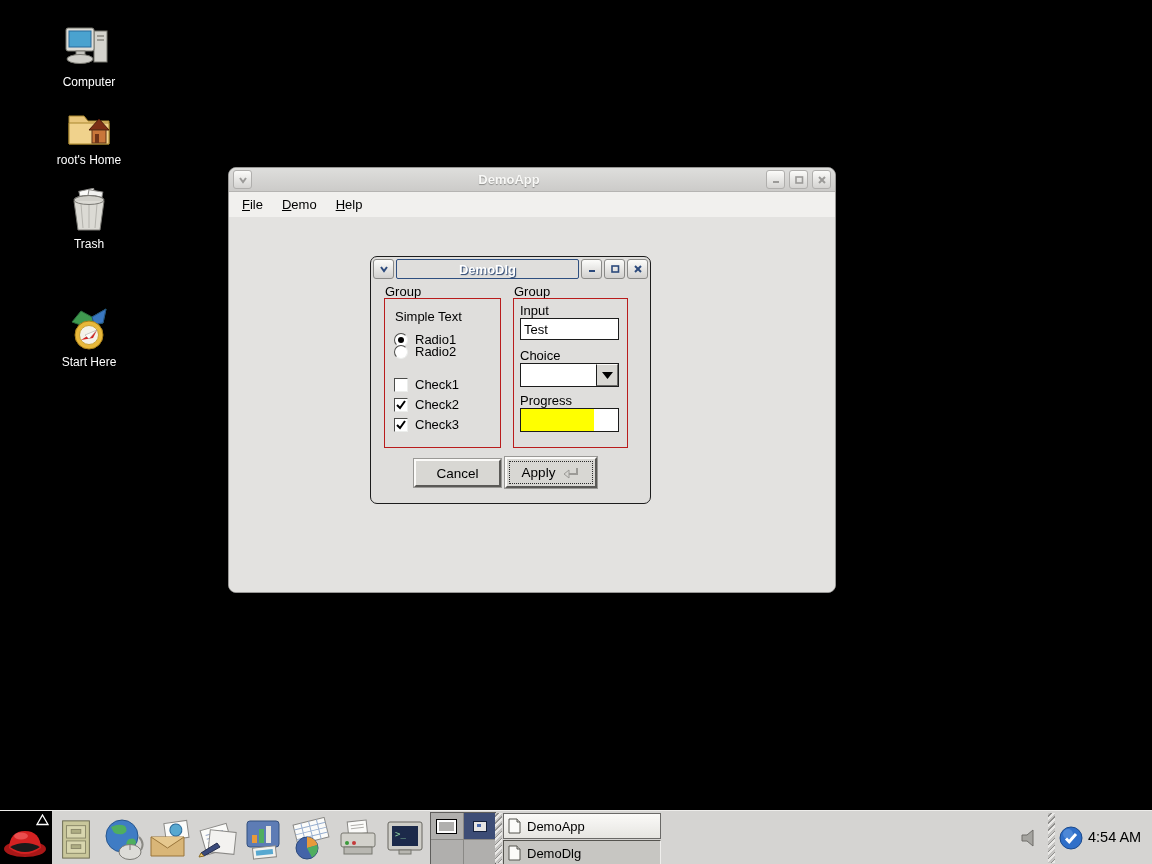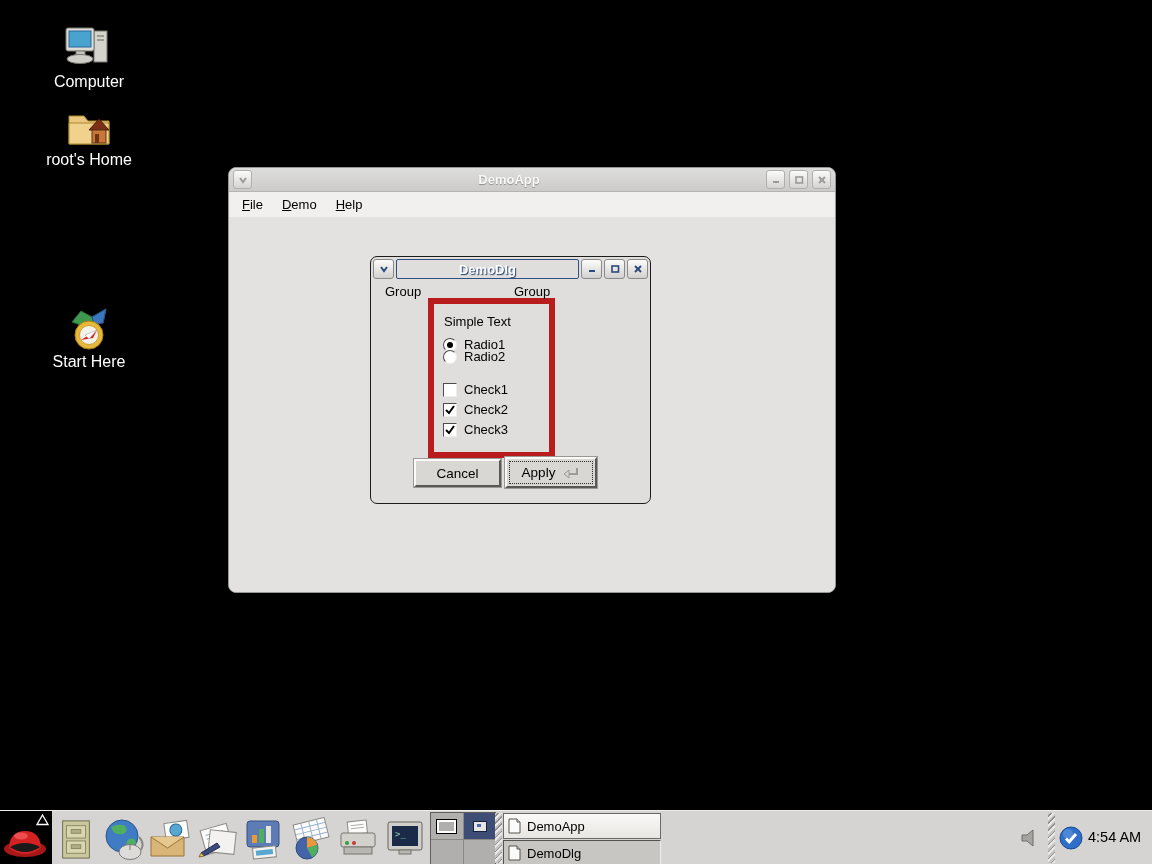--- a/index.html
+++ b/index.html
@@ -1,20 +1,20 @@
 <!DOCTYPE html>
 <html><head>
 <meta charset="utf-8">
 <style>
   html,body{margin:0;padding:0;background:#333;}
   .screen{position:relative;width:1152px;height:864px;background:#000;overflow:hidden;
           font-family:"Liberation Sans",sans-serif;font-size:13px;color:#000;}
 
   
-  .dicon{position:absolute;width:120px;text-align:center;color:#fff;font-size:16px;cursor:default;}
+  .dicon{position:absolute;width:120px;text-align:center;color:#fff;font-size:12px;cursor:default;}
   .dicon .ic{display:block;margin:0 auto 3px auto;}
   .dicon .dlabel{display:block;line-height:14px;}
 
   
   .app-window{position:absolute;left:228px;top:167px;width:606px;height:424px;
               background:#e3e2e0;border:1px solid #989795;border-radius:8px;z-index:2;}
   .app-titlebar{position:relative;height:23px;background:linear-gradient(180deg,#dededc,#cccbc9);
                 border-bottom:1px solid #b5b4b2;border-radius:7px 7px 0 0;display:flex;align-items:center;}
   .app-title{flex:1;text-align:center;font-weight:bold;color:#f8f8f6;text-shadow:0 1px 1px #8a8a88;}
   .tb-btn{width:17px;height:17px;margin:0 2px;border:1px solid #b0afad;border-radius:3px;
@@ -32,21 +32,21 @@
            background:linear-gradient(180deg,#fcfcfa,#d2d1cf);display:flex;align-items:center;justify-content:center;flex:0 0 auto;}
   .dlg-titlebar{flex:1;border:1px solid #2e4f80;border-radius:2px;position:relative;
       background:
         repeating-linear-gradient(45deg, rgba(255,255,255,0.28) 0 2px, rgba(255,255,255,0) 2px 7px),
         linear-gradient(180deg,#60 0%,#44639c 100%),
         linear-gradient(180deg,#5e7db6,#3c5a92);
       display:flex;align-items:center;justify-content:center;}
   .dlg-title{font-weight:bold;color:#ffffff;text-shadow:1px 1px 1px #24406c;font-size:13px;}
 
   .glabel{position:absolute;font-size:13px;}
-  .groupbox{position:absolute;border:6px solid #b91c1c;margin-left:44px;}
+  .groupbox{position:absolute;border:1px solid #b91c1c;}
   .ctl-row{position:absolute;display:flex;align-items:center;gap:7px;}
   .radio{width:12px;height:12px;border-radius:50%;background:#fff;border:1px solid;
          border-color:#4c4c4a #eceeec #eceeec #4c4c4a;position:relative;flex:0 0 auto;}
   .radio .dot{display:none;}
   .radio.selected .dot{display:block;position:absolute;left:3px;top:3px;width:6px;height:6px;border-radius:50%;background:#000;}
   .checkbox{width:12px;height:12px;background:#fff;border:1px solid;
             border-color:#4c4c4a #eceeec #eceeec #4c4c4a;position:relative;flex:0 0 auto;}
   .checkbox svg{display:none;position:absolute;left:0px;top:0px;}
   .checkbox.checked svg{display:block;}
 
@@ -109,20 +109,35 @@
     <svg class="ic" width="50" height="46" viewBox="0 0 50 46">
       <path d="M5 12 h15 l4 5 h21 v23 h-40 z" fill="#e9c77c" stroke="#a8862f"></path>
       <path d="M5 19 h40 v21 h-40 z" fill="#f0d28c" stroke="#a8862f"></path>
       <polygon points="25,26 35,15 45,26" fill="#7c2f16" stroke="#4c1a0a"></polygon>
       <rect x="28" y="26" width="14" height="13" fill="#c8763a" stroke="#5c3316"></rect>
       <rect x="31" y="30" width="4" height="9" fill="#6e3418"></rect>
     </svg>
     <span class="dlabel">root's Home</span>
   </div>
 
+  <div class="dicon" style="left:29px;top:188px;">
+    <svg class="ic" width="46" height="46" viewBox="0 0 46 46">
+      <g transform="rotate(-12 20 8)">
+          <rect x="14" y="2" width="15" height="10" fill="#fbfbf9" stroke="#8a8986"></rect>
+        </g>
+      <g transform="rotate(10 30 8)">
+          <rect x="22" y="3" width="14" height="9" fill="#f1f1ef" stroke="#8a8986"></rect>
+        </g>
+      <ellipse cx="23" cy="12" rx="15" ry="4.5" fill="#cfcec8" stroke="#7a7974"></ellipse>
+      <path d="M8 13 L12 42 H34 L38 13" fill="#dbdad4" stroke="#7a7974"></path>
+      <path d="M15 16 L17 40 M23 16 L23 40 M31 16 L29 40" stroke="#b5b4ae" fill="none"></path>
+      <ellipse cx="23" cy="12" rx="15" ry="4.5" fill="none" stroke="#7a7974"></ellipse>
+    </svg>
+    <span class="dlabel">Trash</span>
+  </div>
 
   <div class="dicon" style="left:29px;top:306px;">
     <svg class="ic" width="50" height="46" viewBox="0 0 50 46">
       <polygon points="8,16 17,5 28,11 42,3 39,17 22,21" fill="#3f9a4f" stroke="#2a6a3a"></polygon>
       <polygon points="28,11 42,3 39,17 30,18" fill="#3a78c0" stroke="#234f86"></polygon>
       <circle cx="25" cy="29" r="14" fill="#e8b83a" stroke="#a87f18"></circle>
       <circle cx="25" cy="29" r="9.5" fill="#f4f2ea" stroke="#c9a23a"></circle>
       <polygon points="17,34 33,24 29,32" fill="#d42222"></polygon>
       <polygon points="33,24 21,29 25,33" fill="#fbfbf9" stroke="#999" stroke-width="0.5"></polygon>
     </svg>
@@ -224,20 +239,39 @@
         <span class="checkbox checked">
           <svg width="12" height="12" viewBox="0 0 12 12" fill="none" stroke="#000" stroke-width="2">
               <polyline points="2,6 5,9 10,2"></polyline>
             </svg>
         </span>
         <span>Check3</span>
       </div>
     </div>
 
     <span class="glabel" style="left:143px;top:27px;">Group</span>
+    <div class="groupbox" style="left:142px;top:41px;width:113px;height:148px;">
+      <span class="glabel" style="left:6px;top:4px;">Input</span>
+      <input class="tfield" style="left: 6px; top: 19px; width: 91px; height: 20px;" value="Test">
+
+      <span class="glabel" style="left:6px;top:49px;">Choice</span>
+      <div class="combo" style="left:6px;top:64px;width:97px;height:22px;">
+        <span class="cval"></span>
+        <span class="cbtn">
+          <svg width="11" height="8" viewBox="0 0 11 8">
+              <polygon points="0,1 11,1 5.5,8" fill="#000"></polygon>
+            </svg>
+        </span>
+      </div>
+
+      <span class="glabel" style="left:6px;top:94px;">Progress</span>
+      <div class="progress" style="left:6px;top:109px;width:97px;height:22px;">
+        <div class="pfill" style="width: 75%;"></div>
+      </div>
+    </div>
 
     <div class="qbtn" style="left:43px;top:202px;width:83px;height:24px;text-align:right;">
       <span>Cancel</span>
     </div>
     <div class="qbtn" style="left:134px;top:200px;width:88px;height:27px;">
       <span>Apply</span>
       <svg width="18" height="14" viewBox="0 0 18 14">
         <path d="M15 2 v6 H7" fill="none" stroke="#9c9b97" stroke-width="2"></path>
         <polygon points="7,4 7,12 2,8" fill="#d6d5d1" stroke="#9c9b97"></polygon>
       </svg>

